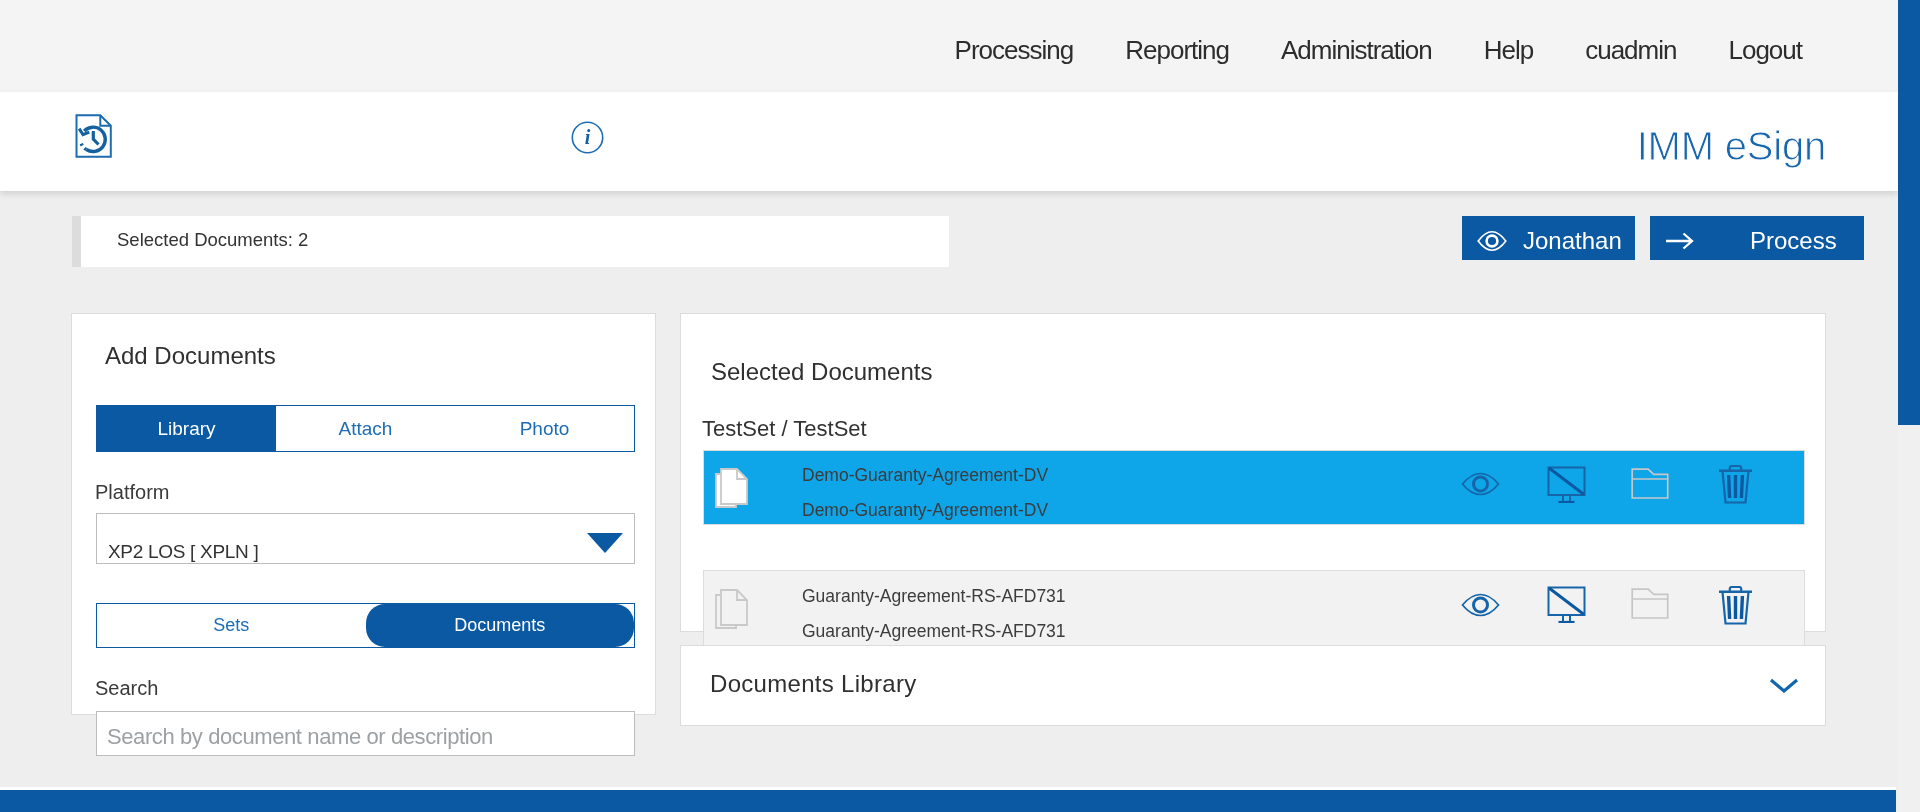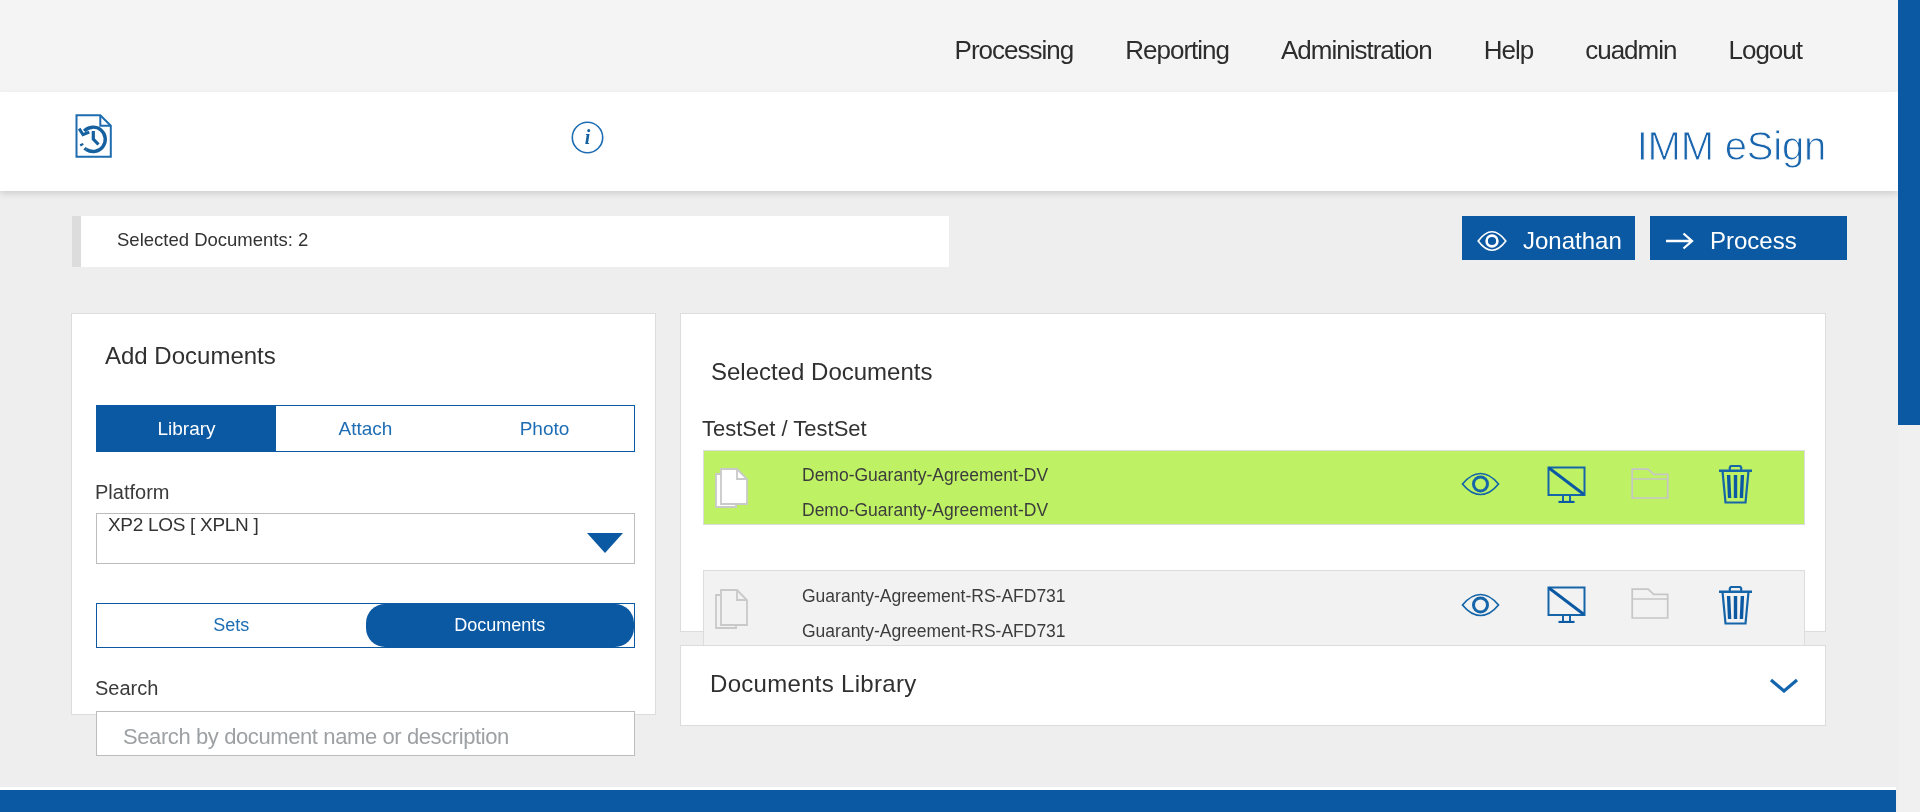--- a/index.html
+++ b/index.html
@@ -19,51 +19,51 @@
            letter-spacing:-0.2px; color:#1a66ae; -webkit-text-stroke:0.9px #ffffff; }
   
   #selbar { left:72px; top:216px; width:877px; height:51px; background:#fff;
             border-left:9px solid #dcdcdc; display:flex; align-items:center; }
   #selbar span { margin-left:36px; font-size:18.5px; color:#333; position:relative; top:-2px; }
   
   .btn { position:absolute; top:216px; height:44px; background:#0b59a3; color:#fff;
          font-size:24px; display:flex; align-items:center; justify-content:flex-start;
          padding-left:15px; padding-top:6px; }
   #btn-preview { left:1462px; width:173px; }
-  #btn-process { left:1650px; width:197px; }
+  #btn-process { left:1650px; width:214px;gap:40px; }
   .btn svg { margin-right:16px; flex:none; }
   
   .card { position:absolute; background:#fff; border:1px solid #dcdcdc; }
   #card-left  { left:71px;  top:313px; width:585px;  height:402px; }
   #card-docs  { left:680px; top:313px; width:1146px; height:319px; }
   #card-lib   { left:680px; top:645px; width:1146px; height:81px; }
   .cardtitle { position:absolute; font-size:24px; color:#303030; }
   
   #tabbar { position:absolute; left:24px; top:91px; width:539px; height:47px;
             border:1px solid #0b59a3; display:flex; background:#fff; }
   #tabbar div { flex:1; display:flex; align-items:center; justify-content:center;
                 font-size:19px; color:#1d6db4; }
   #tabbar .active { background:#0b59a3; color:#fff; }
   .label { position:absolute; left:23px; font-size:20px; color:#3a3a3a; }
   #select { position:absolute; left:24px; top:199px; width:539px; height:51px;
-            border:1px solid #bdbdbd; background:#fff; display:flex; align-items:flex-start; }
+            border:1px solid #bdbdbd; background:#fff; display:flex; align-items:flex-end; }
   #select span { margin-left:11px; font-size:19px; letter-spacing:-0.3px; color:#333; }
   #seltri { position:absolute; right:11px; top:19px; width:0; height:0;
             border-left:18px solid transparent; border-right:18px solid transparent;
             border-top:20px solid #0b59a3; }
   #toggle { position:absolute; left:24px; top:289px; width:539px; height:45px;
             border:1px solid #0b59a3; display:flex; background:#fff; }
   #toggle div { flex:1; display:flex; align-items:center; justify-content:center;
                 font-size:18px; color:#1d6db4; }
   #toggle .active { background:#0b59a3; color:#fff;border-radius:19px; }
   #search { position:absolute; left:24px; top:397px; width:539px; height:45px;
             border:1px solid #bdbdbd; background:#fff; display:flex; align-items:center; }
-  #search span { margin-left:26px; font-size:22px; letter-spacing:-0.4px; color:#9da1a4; position:relative; top:3px; }
-  
-  .row { position:absolute; left:22px; width:1102px; height:75px; border:1px solid #dcdcdc; background:#bef264; }
+  #search span { margin-left:10px; font-size:22px; letter-spacing:-0.4px; color:#9da1a4; position:relative; top:3px; }
+  
+  .row { position:absolute; left:22px; width:1102px; height:75px; border:1px solid #dcdcdc; background:#0ea5e9; }
   #row2 { top:220px; height:77px; background:#f2f2f2;margin-top:36px; }
   #row1 { top:136px; }
   .docname { position:absolute; left:98px; font-size:17.5px; color:#3c3c3c; }
   .icon { position:absolute; }
   
   #footer { left:0; top:790px; width:1896px; height:22px; background:#0b59a3; }
   #footwhite { left:0; top:787px; width:1896px; height:3px; background:#ffffff; }
   #sbar { left:1898px; top:0; width:22px; height:812px; background:#f0f0f0; }
   #sthumb { position:absolute; left:0; top:0; width:22px; height:425px; background:#0b59a3; }
   

